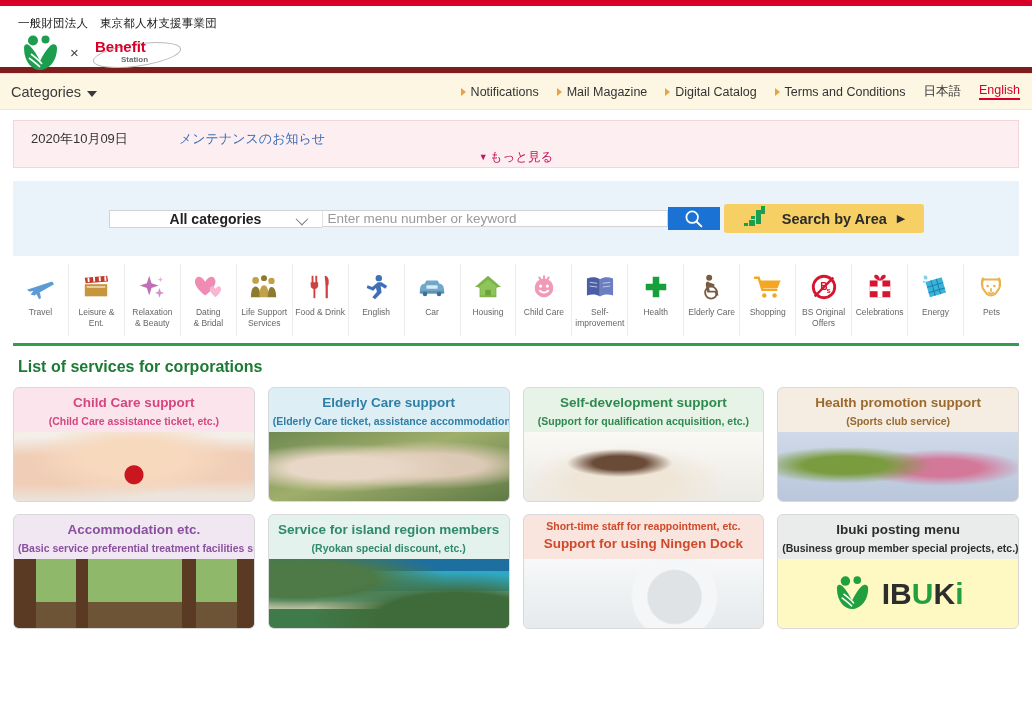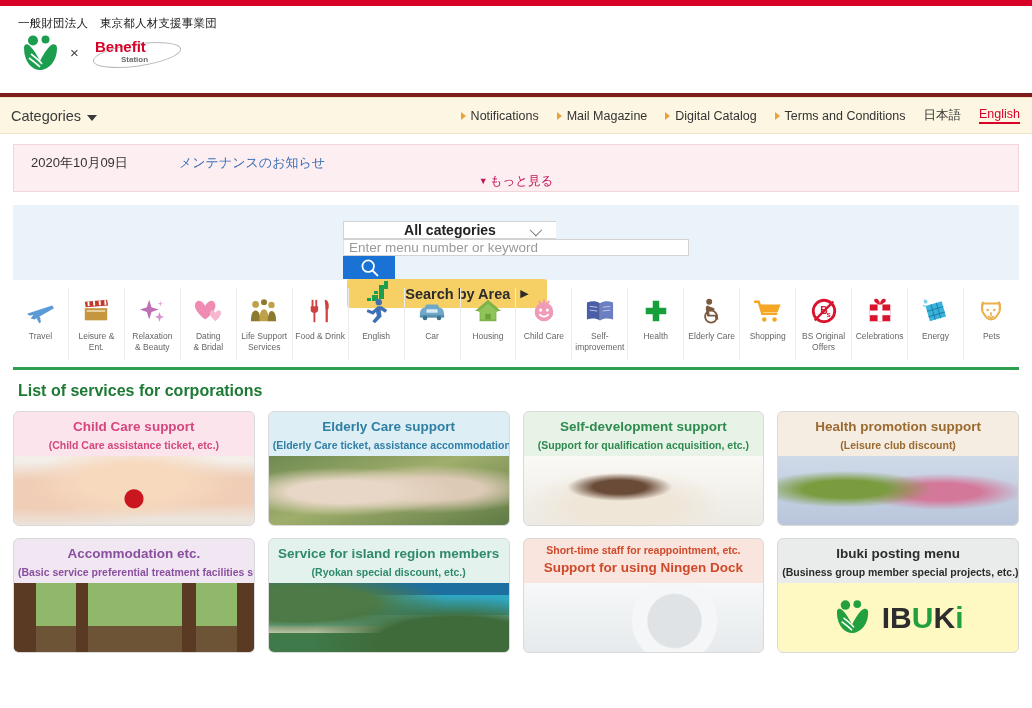--- a/index.html
+++ b/index.html
@@ -9,23 +9,23 @@
     background: #ffffff;
     overflow: hidden;
   }
 
   
   .topbar { height: 6px; background: #d80027; width: 100%; }
 
   
   .header {
     position: relative;
-    height: 91px;
+    height: 67px;
     background: #fff;
-    border-bottom: 4px solid #7f1d1d;
+    border-bottom: 6px solid #7f1d1d;
   }
   .brand { position: absolute; left: 16px; top: 10px; }
   .brand-corp {
     font-size: 11.5px; color: #222; letter-spacing: .2px; white-space: nowrap;
     padding-left: 2px;
   }
   .brand-row { display: flex; align-items: center; gap: 8px; margin-top: 2px; padding-left: 4px; }
   .logo-mark { width: 42px; height: 38px; }
   .times { font-size: 15px; color: #444; font-weight: 400; }
   .bs-logo { width: 100px; height: 34px; position: relative; }
@@ -89,21 +89,21 @@
     position: absolute; left: 0; right: 0; top: 28px; text-align: center;
     font-size: 12.5px; color: #c2185b; cursor: pointer;
   }
   .notice-more .dn { font-size: 9px; position: relative; top: -1px; margin-right: 2px; }
 
   
   .searchpanel {
     margin: 13px 13px 0 13px; background: #eaf2fa; height: 75px;
     display: flex; align-items: center; justify-content: center;
   }
-  .searchbox { display: flex; align-items: flex-start; height: 43px; flex-direction: column; }
+  .searchbox { display: flex; align-items: center; height: 43px; }
   .sel {
     width: 213px; background: #fff; border: 1px solid #d3d3d3; border-right: none;
     display: flex; align-items: center; justify-content: center; position: relative;
     font-size: 14px; font-weight: bold; color: #222; cursor: pointer;
   }
   .sel .chev {
     position: absolute; right: 17px; top: 50%; margin-top: -3px;
     width: 9px; height: 9px; border-right: 1.6px solid #777; border-bottom: 1.6px solid #777;
     transform: rotate(45deg) translateY(-2px); font-size: 0;
   }
@@ -581,21 +581,21 @@
         <div class="card-title">Self-development support</div>
         <div class="card-sub">(Support for qualification acquisition, etc.)</div>
       </div>
       <div class="card-img">
         <div class="img-study"></div>
       </div>
     </div>
     <div class="card t-tan">
       <div class="card-head">
         <div class="card-title">Health promotion support</div>
-        <div class="card-sub">(Leisure club discount)</div>
+        <div class="card-sub">(Sports club service)</div>
       </div>
       <div class="card-img">
         <div class="img-sports"></div>
       </div>
     </div>
     <div class="card t-lav">
       <div class="card-head">
         <div class="card-title">Accommodation etc.</div>
         <div class="card-sub">(Basic service preferential treatment facilities such as “2,000 yen discount”)</div>
       </div>

